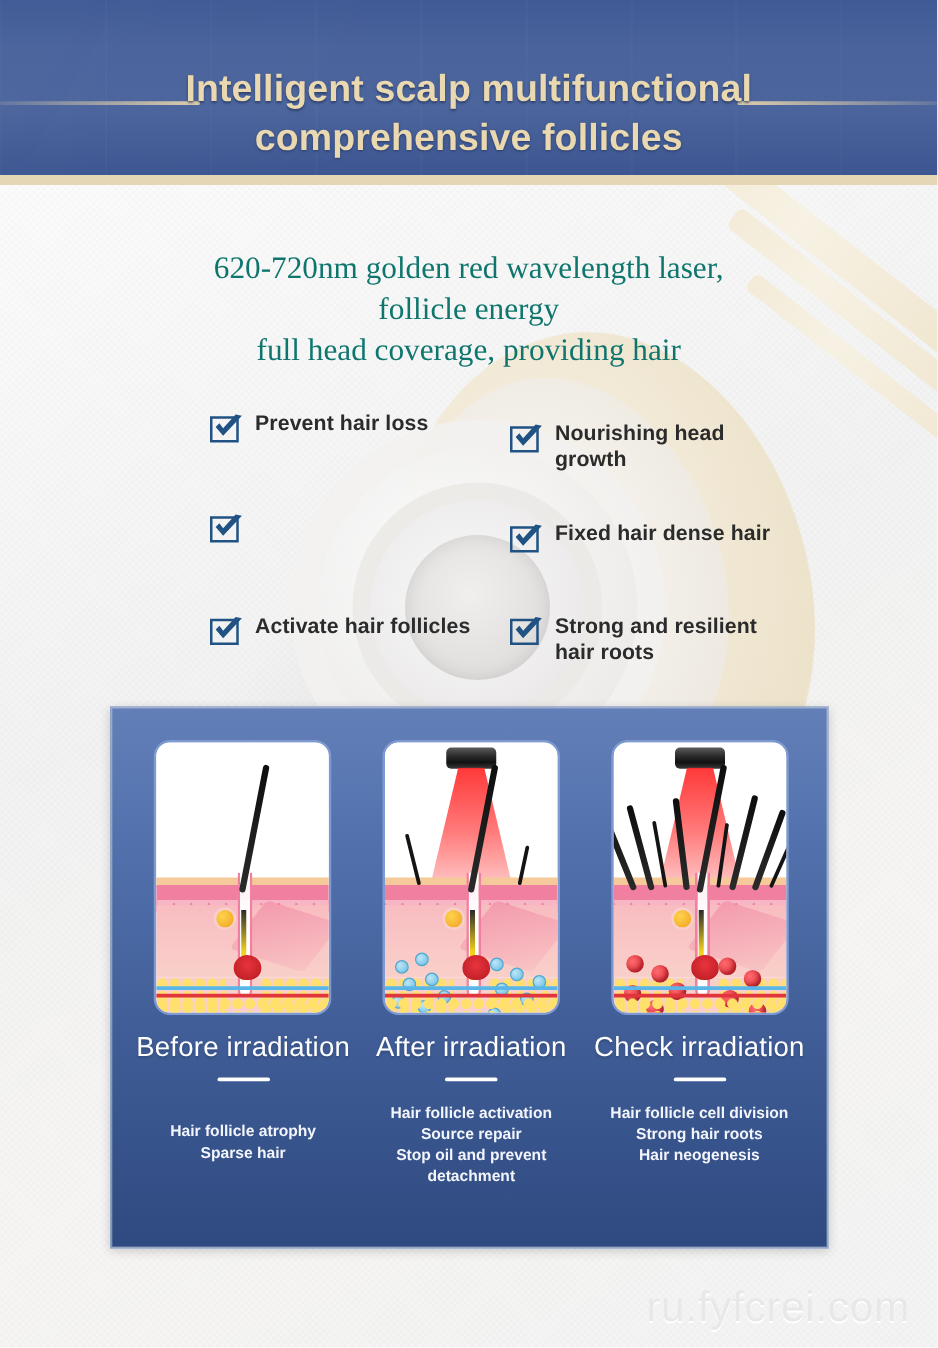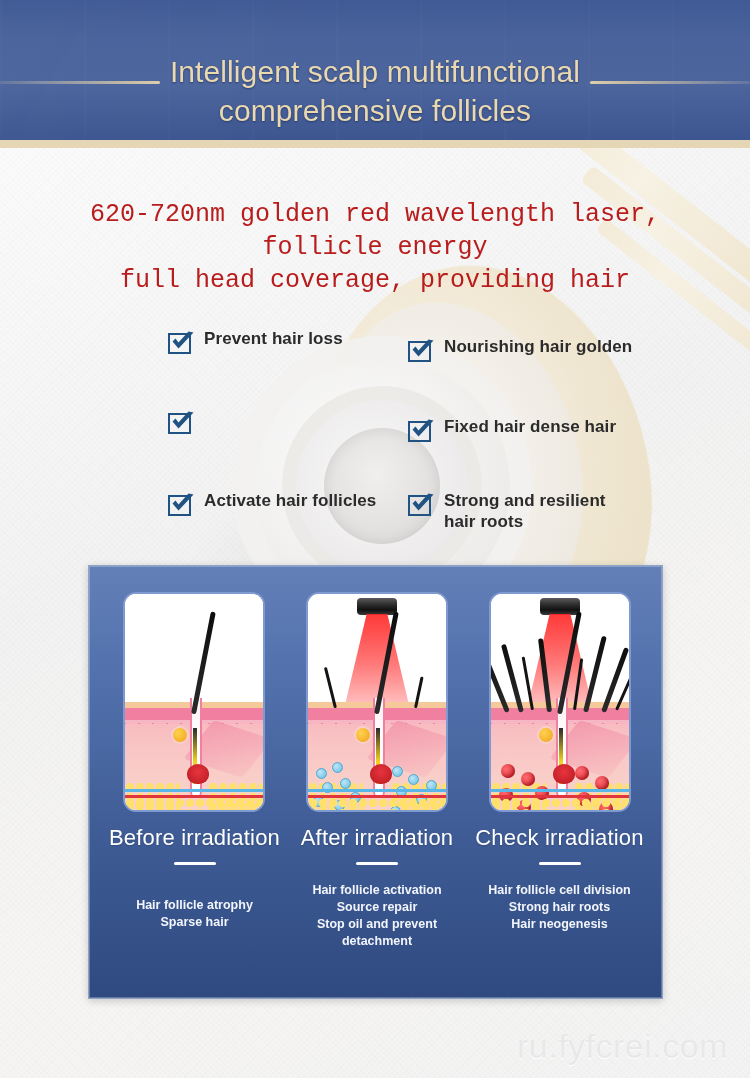--- a/index.html
+++ b/index.html
@@ -111,38 +111,38 @@
     border-radius:2px;
   }
   .rule-left  { left:0px;   width:160px; }
   .rule-right { left:590px; width:160px;
     background:linear-gradient(90deg, #ddcdaa, rgba(226,211,176,.15)); }
 
   .header-title{
     position:absolute; left:0; top:52px; width:750px;
     text-align:center;
     color:#ead9b0;
-    font-size:30px; font-weight:normal;
+    font-size:30px; font-weight:bold;
     line-height:39px;
     letter-spacing:.1px;
     text-shadow:0 1px 2px rgba(20,34,70,.55);
   }
   .cream-band{
     position:absolute; left:0; top:140px; width:750px; height:8px;
     background:#e5d6b5;
   }
 
   
   .subtitle{
     position:absolute; left:75px; top:198px; width:600px;
     text-align:center;
-    color:#b91c1c;
+    color:#0f766e;
     font-size:25px;
     line-height:33px;
-    font-family:Liberation Mono, monospace;
+    font-family:Liberation Serif, serif;
   }
 
   
   .features{
     position:absolute; left:168px; top:328px; width:520px; height:230px;
   }
   .feat-col{ position:absolute; top:0; }
   .col-left  { left:0px;   width:215px; }
   .col-right { left:240px; width:230px; }
 
@@ -416,21 +416,21 @@
 
     <div class="feat-col col-right">
 
       <div class="feat-item" style="top:8px;">
         <span class="cbox">
           <span class="sq"></span>
           <svg class="tick" viewBox="0 0 26 22" xmlns="http://www.w3.org/2000/svg">
             <path d="M3.5 10.5 L9.5 17.5 L24.5 1.5 L19.5 0.5 L9.5 11.5 L6.5 7.5 Z" fill="#205283"></path>
           </svg>
         </span>
-        <span class="feat-label">Nourishing hair golden</span>
+        <span class="feat-label">Nourishing head growth</span>
       </div>
 
       <div class="feat-item" style="top:88px;">
         <span class="cbox">
           <span class="sq"></span>
           <svg class="tick" viewBox="0 0 26 22" xmlns="http://www.w3.org/2000/svg">
             <path d="M3.5 10.5 L9.5 17.5 L24.5 1.5 L19.5 0.5 L9.5 11.5 L6.5 7.5 Z" fill="#205283"></path>
           </svg>
         </span>
         <span class="feat-label">Fixed hair dense hair</span>

